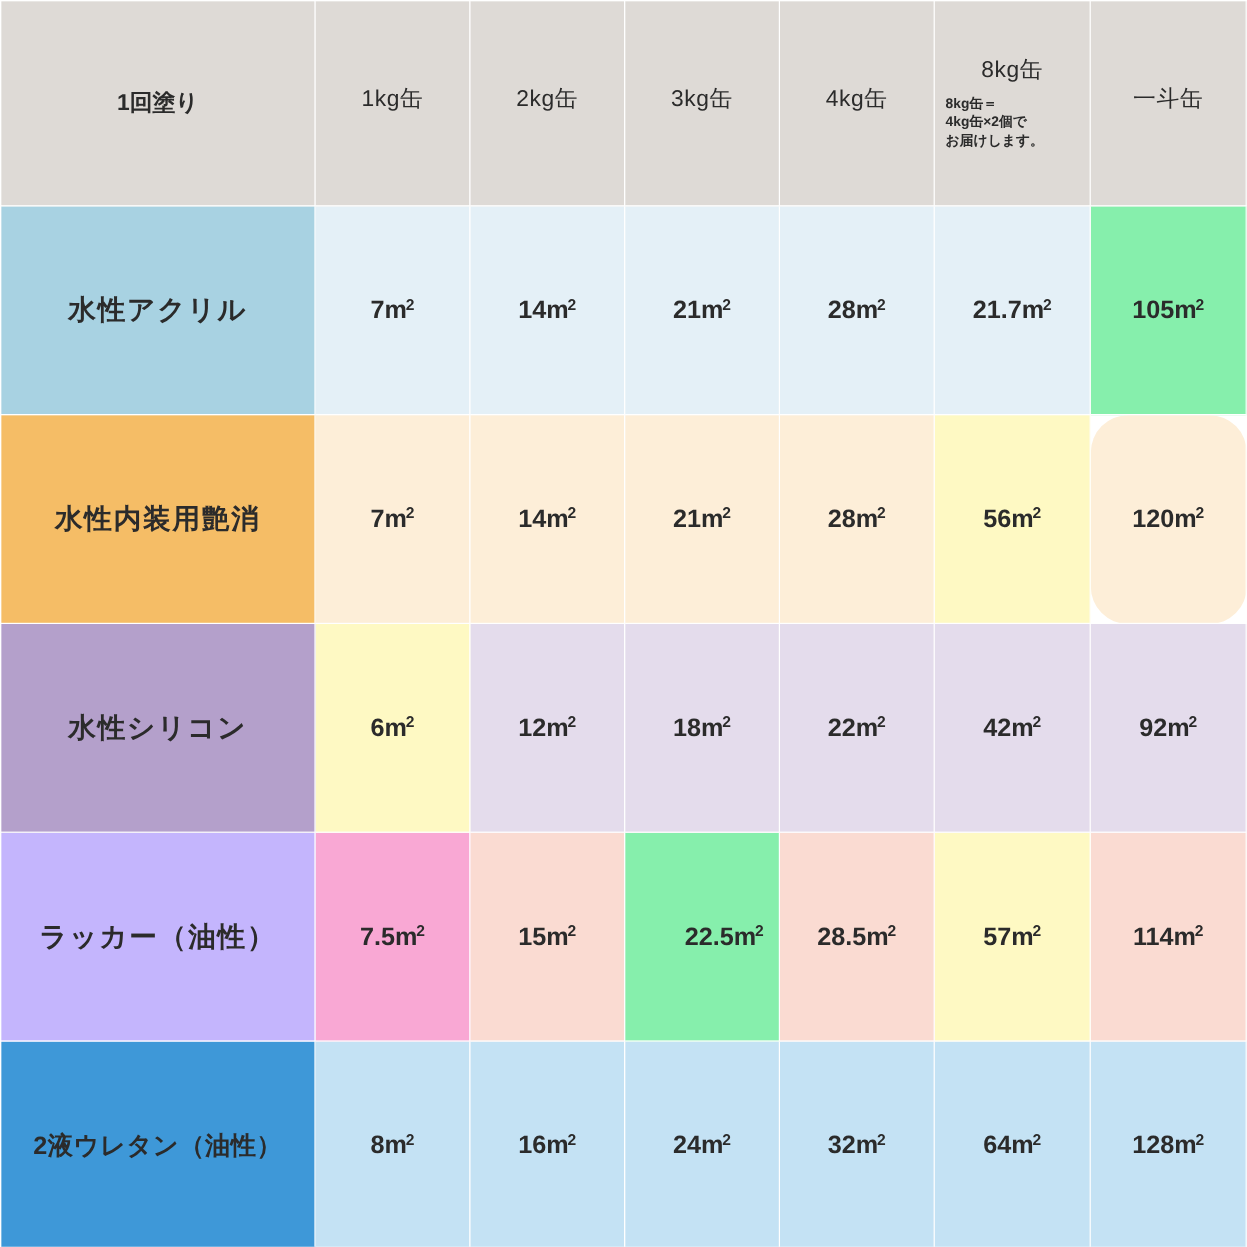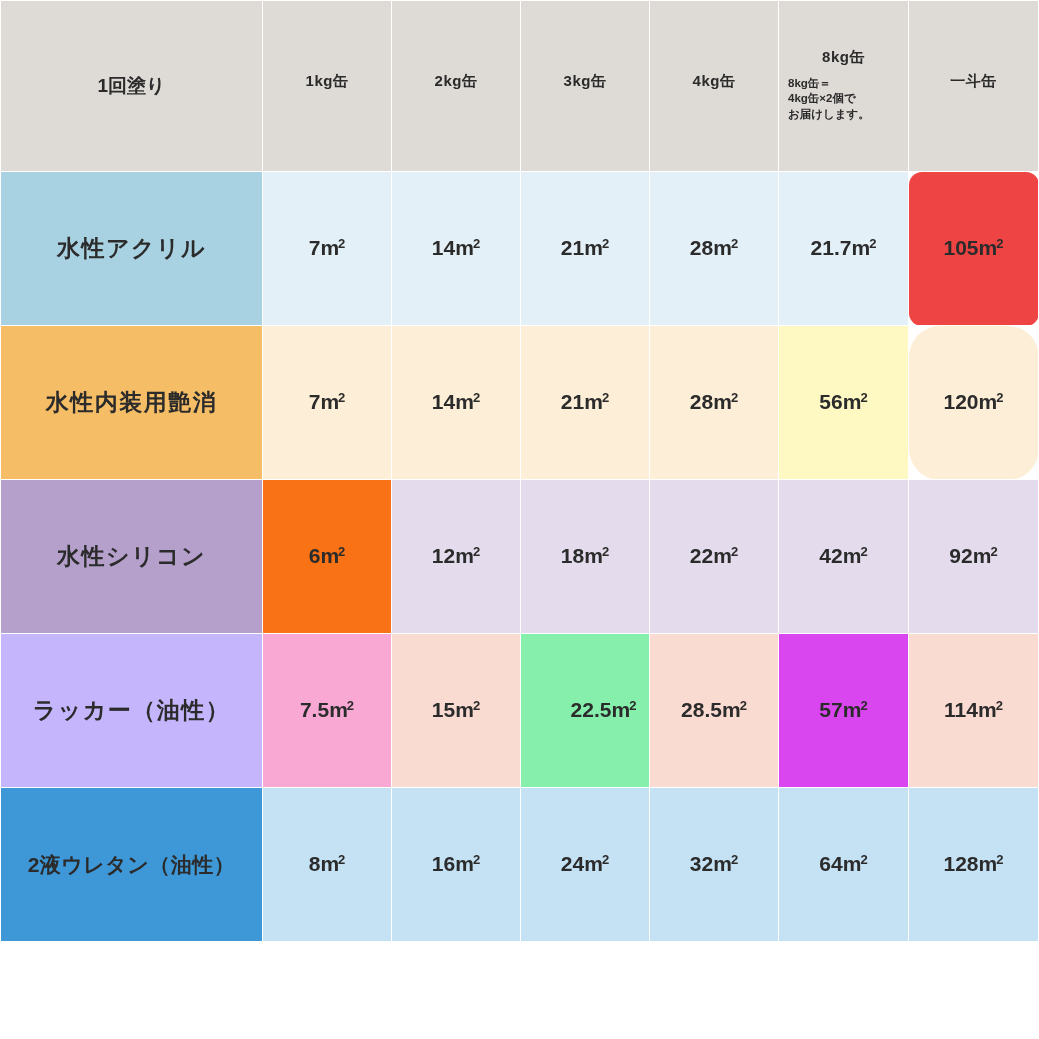--- a/index.html
+++ b/index.html
@@ -47,35 +47,35 @@
   }
   .hdr-inner {
     display: flex;
     flex-direction: column;
     align-items: center;
     justify-content: flex-start;
     height: 170px;
     box-sizing: border-box;
     padding-top: 72px;
   }
-  .hdr-title { font-size: 15px; font-weight: bold; line-height: 1.1; }
+  .hdr-title { font-size: 19px; font-weight: normal; line-height: 1.1; }
   .hdr-note {
     margin-top: 10px;
     font-size: 11.5px;
     font-weight: bold;
     line-height: 1.35;
     text-align: left;
     white-space: pre-line;
     align-self: flex-start;
     padding-left: 9px;
     letter-spacing: 0px;
   }
 
   
-  tr.data-row { height: 154px; }
+  tr.data-row { height: 174px; }
   .row-label {
     font-size: 23px;
     font-weight: bold;
     letter-spacing: 1.5px;
     color: #2b2b2b;
   }
   .row-label.small {
     font-size: 21px;
     letter-spacing: 0.5px;
   }
@@ -140,47 +140,47 @@
           </div>
         </td>
       </tr>
       <tr class="data-row">
         <td class="row-label" style="background: rgb(168, 210, 226);">水性アクリル</td>
         <td class="cell-val" style="background: rgb(228, 240, 247);"><span>7</span><span>m</span><sup>2</sup></td>
         <td class="cell-val" style="background: rgb(228, 240, 247);"><span>14</span><span>m</span><sup>2</sup></td>
         <td class="cell-val" style="background: rgb(228, 240, 247);"><span>21</span><span>m</span><sup>2</sup></td>
         <td class="cell-val" style="background: rgb(228, 240, 247);"><span>28</span><span>m</span><sup>2</sup></td>
         <td class="cell-val" style="background: rgb(228, 240, 247);"><span>21.7</span><span>m</span><sup>2</sup></td>
-        <td class="cell-val" style="background: #ef4444; border-radius: 13px;"><span>105</span><span>m</span><sup>2</sup></td>
+        <td class="cell-val" style="background: #86efac;"><span>105</span><span>m</span><sup>2</sup></td>
       </tr>
       <tr class="data-row">
         <td class="row-label" style="background: rgb(245, 189, 102); margin-top: 12px;">水性内装用艶消</td>
         <td class="cell-val" style="background: rgb(253, 238, 216);"><span>7</span><span>m</span><sup>2</sup></td>
         <td class="cell-val" style="background: rgb(253, 238, 216);"><span>14</span><span>m</span><sup>2</sup></td>
         <td class="cell-val" style="background: rgb(253, 238, 216);"><span>21</span><span>m</span><sup>2</sup></td>
         <td class="cell-val" style="background: rgb(253, 238, 216);"><span>28</span><span>m</span><sup>2</sup></td>
         <td class="cell-val" style="background: #fef9c3;"><span>56</span><span>m</span><sup>2</sup></td>
         <td class="cell-val" style="background: rgb(253, 238, 216); border-radius: 31px;"><span>120</span><span>m</span><sup>2</sup></td>
       </tr>
       <tr class="data-row">
         <td class="row-label" style="background: rgb(180, 160, 203);">水性シリコン</td>
-        <td class="cell-val" style="background: #f97316; text-align: center;"><span>6</span><span>m</span><sup>2</sup></td>
+        <td class="cell-val" style="background: #fef9c3; text-align: center;"><span>6</span><span>m</span><sup>2</sup></td>
         <td class="cell-val" style="background: rgb(228, 220, 236);"><span>12</span><span>m</span><sup>2</sup></td>
         <td class="cell-val" style="background: rgb(228, 220, 236);"><span>18</span><span>m</span><sup>2</sup></td>
         <td class="cell-val" style="background: rgb(228, 220, 236);"><span>22</span><span>m</span><sup>2</sup></td>
         <td class="cell-val" style="background: rgb(228, 220, 236);"><span>42</span><span>m</span><sup>2</sup></td>
         <td class="cell-val" style="background: rgb(228, 220, 236);"><span>92</span><span>m</span><sup>2</sup></td>
       </tr>
       <tr class="data-row">
         <td class="row-label" style="background: #c4b5fd;">ラッカー（油性）</td>
         <td class="cell-val" style="background: #f9a8d4;"><span>7.5</span><span>m</span><sup>2</sup></td>
         <td class="cell-val" style="background: rgb(250, 219, 210);"><span>15</span><span>m</span><sup>2</sup></td>
         <td class="cell-val" style="background: #86efac; padding-left: 37px;"><span>22.5</span><span>m</span><sup>2</sup></td>
         <td class="cell-val" style="background: rgb(250, 219, 210);"><span>28.5</span><span>m</span><sup>2</sup></td>
-        <td class="cell-val" style="background: #d946ef;"><span>57</span><span>m</span><sup>2</sup></td>
+        <td class="cell-val" style="background: #fef9c3;"><span>57</span><span>m</span><sup>2</sup></td>
         <td class="cell-val" style="background: rgb(250, 219, 210);"><span>114</span><span>m</span><sup>2</sup></td>
       </tr>
       <tr class="data-row">
         <td class="row-label small" style="background: rgb(62, 152, 216);">2液ウレタン（油性）</td>
         <td class="cell-val" style="background: rgb(196, 226, 244);"><span>8</span><span>m</span><sup>2</sup></td>
         <td class="cell-val" style="background: rgb(196, 226, 244);"><span>16</span><span>m</span><sup>2</sup></td>
         <td class="cell-val" style="background: rgb(196, 226, 244);"><span>24</span><span>m</span><sup>2</sup></td>
         <td class="cell-val" style="background: rgb(196, 226, 244);"><span>32</span><span>m</span><sup>2</sup></td>
         <td class="cell-val" style="background: rgb(196, 226, 244);"><span>64</span><span>m</span><sup>2</sup></td>
         <td class="cell-val" style="background: rgb(196, 226, 244);"><span>128</span><span>m</span><sup>2</sup></td>

